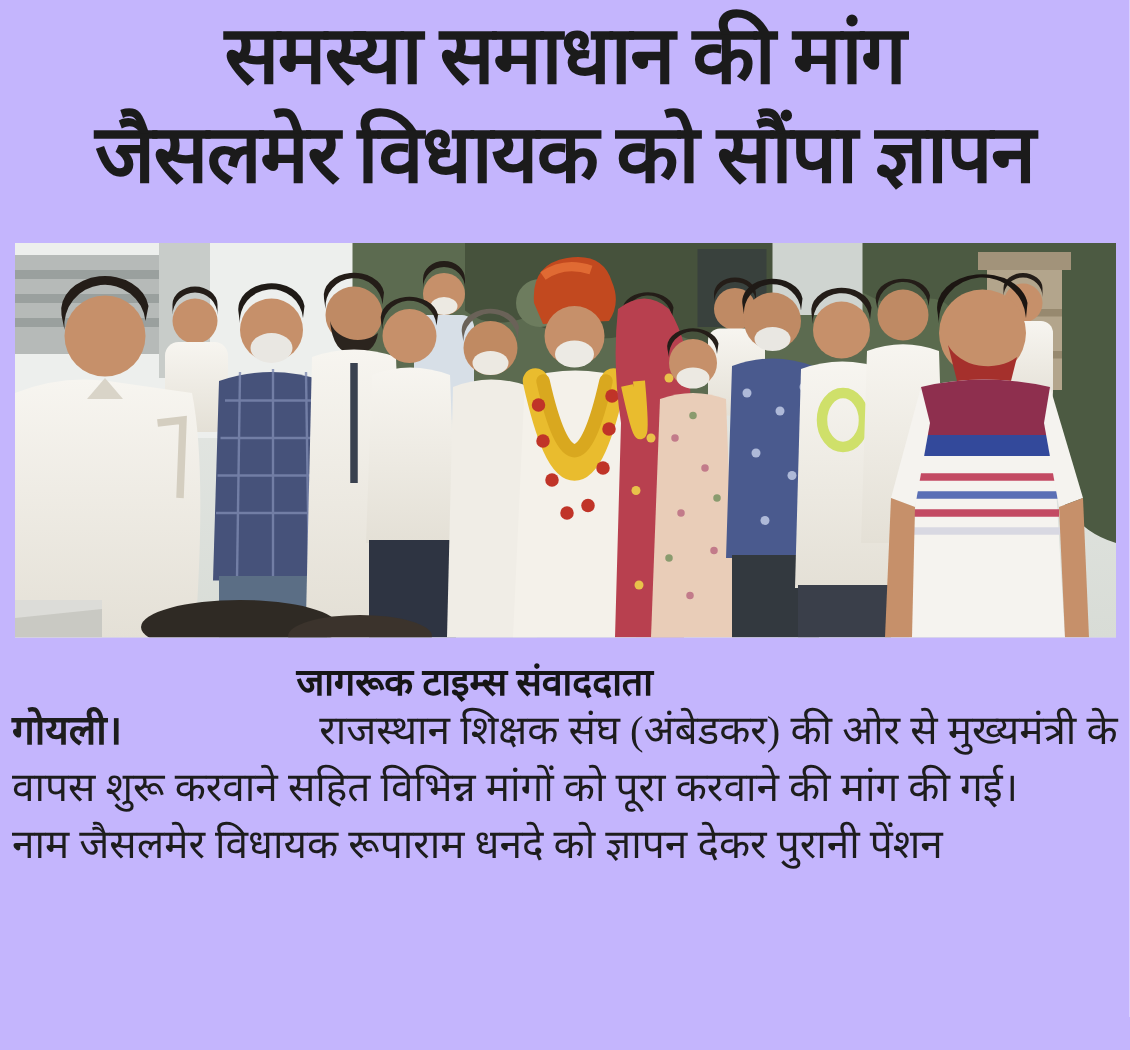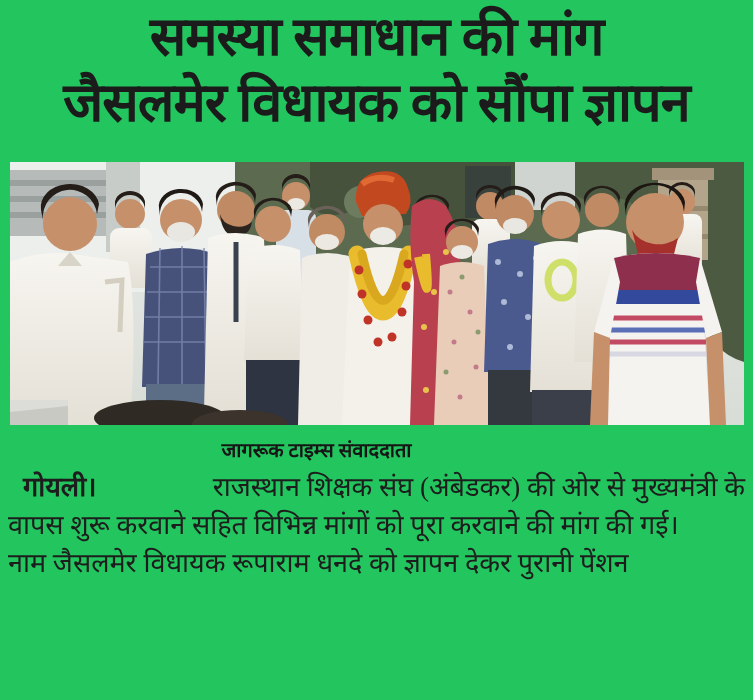--- a/index.html
+++ b/index.html
@@ -1,57 +1,57 @@
 <!DOCTYPE html>
 <html><head>
 <meta charset="utf-8">
 <style>
   html,body{margin:0;padding:0;}
   body{
     width:753px;height:700px;background:#ffffff;overflow:hidden;
     font-family:"Liberation Serif","DejaVu Serif",serif;
     color:#1c1c1c;
   }
-  .page{width:753px;height:700px;position:relative;background:#22c55e;}
+  .page{width:753px;height:700px;position:relative;background:#c4b5fd;}
 
   
   .headline{
     padding-top:4px;text-align:center;
     font-weight:800;color:#1b1b1b;
     line-height:66px;font-size:54px;
     letter-spacing:-1px;
   }
   .headline .hl-line{white-space:nowrap;}
 
   
   .photo-wrap{
     position:absolute;left:10px;top:162px;width:734px;height:263px;
     overflow:hidden;background:#dfe3e0;
   }
   .photo-wrap svg{display:block;}
 
   
   .byline{
     position:absolute;left:0;top:436px;width:633px;
-    text-align:center;font-weight:700;font-size:20px;color:#161616;
+    text-align:center;font-weight:700;font-size:25px;color:#161616;
   }
 
   
   .body-text{
     position:absolute;left:8px;top:468px;width:737px;
     font-size:27px;color:#1d1d1d;
   }
   .body-line{
     height:38px;line-height:38px;white-space:nowrap;
     text-align:justify;text-align-last:justify;
     overflow:hidden;
   }
   .body-line::after{content:"";display:inline-block;width:100%;}
   .dateline{font-weight:700;}
-  .jline{display:flex;justify-content:space-between;height:38px;line-height:38px;margin-left:15px;}
+  .jline{display:flex;justify-content:space-between;height:38px;line-height:38px;}
 </style>
 </head>
 <body>
 
 <div class="page">
 
   <div class="headline">
     <div class="hl-line">समस्या समाधान की मांग</div>
     <div class="hl-line">जैसलमेर विधायक को सौंपा ज्ञापन</div>
   </div>

